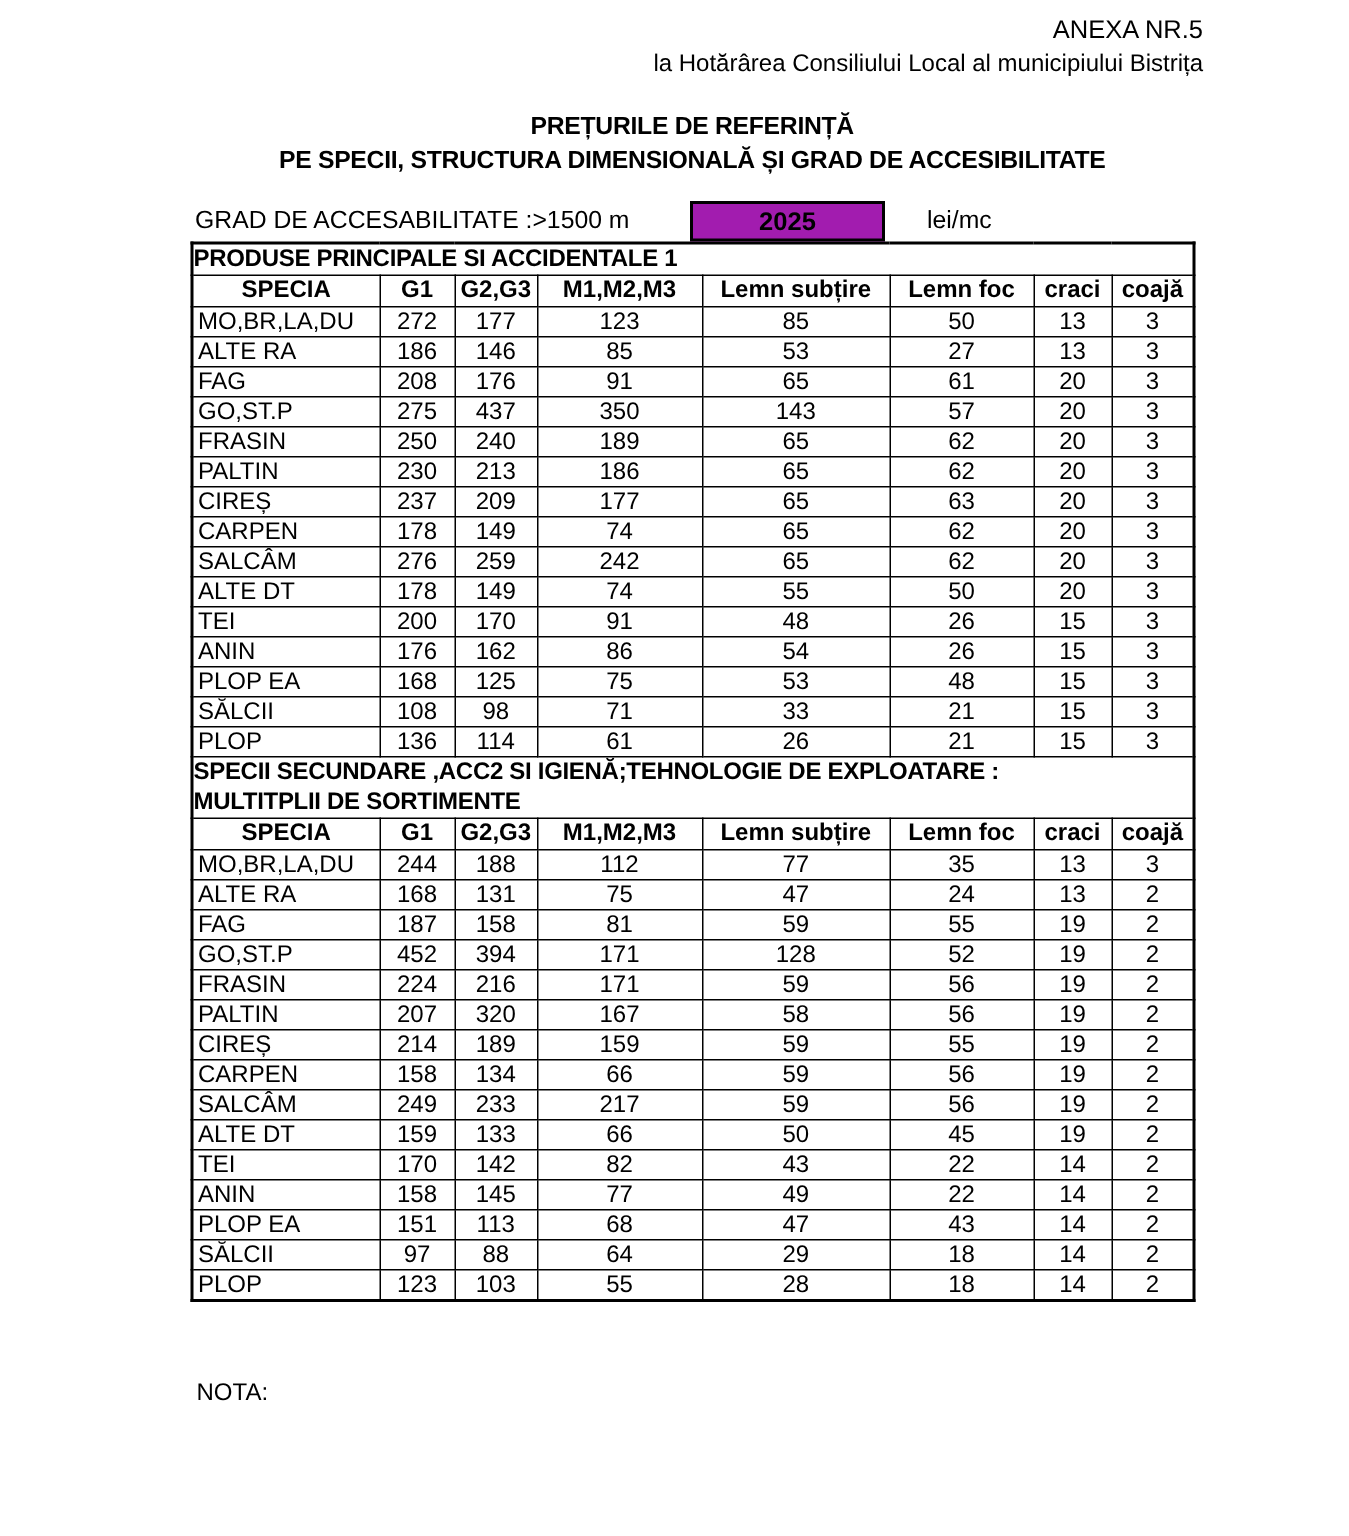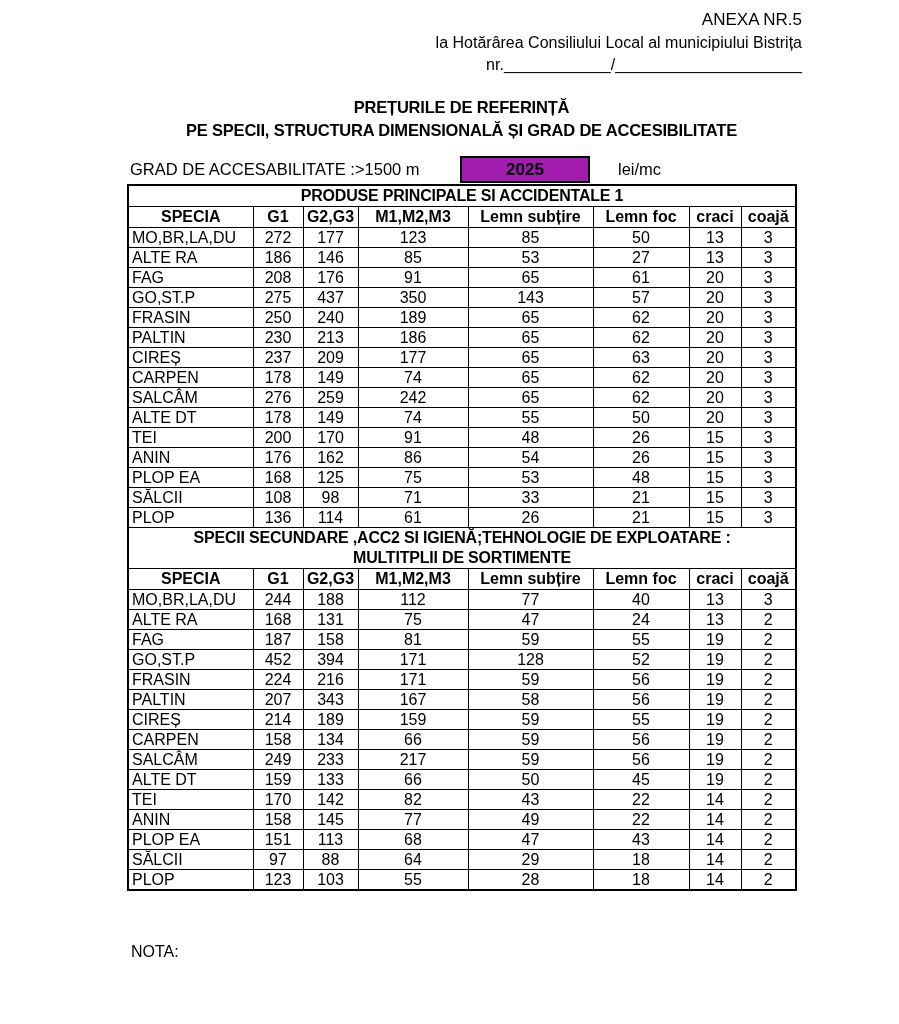--- a/index.html
+++ b/index.html
@@ -58,21 +58,20 @@
     font-size: 16px;
   }
   .main-table td, .main-table th {
     border: 1px solid #000;
     padding: 0;
     overflow: hidden;
     white-space: nowrap;
   }
   .section-title-cell {
     font-weight: bold;
-    text-align: center;
     font-size: 16px;
     height: 21px;
     line-height: 20px;
     letter-spacing: -0.2px;
   }
   .section-title-cell.two-line { height: 41px; }
   .section-title-cell.two-line div { line-height: 20px; }
   .col-header th {
     font-weight: bold;
     text-align: center;
@@ -100,21 +99,20 @@
   }
 </style>
 </head>
 <body>
 
 <div class="page">
 
   <div class="hdr">
     <div class="annex">ANEXA NR.5</div>
     <div>la Hotărârea Consiliului Local al municipiului Bistrița</div>
-    <div>nr.____________/_____________________</div>
   </div>
 
   <div class="title-block">
     <div>PREȚURILE DE REFERINȚĂ</div>
     <div>PE SPECII, STRUCTURA DIMENSIONALĂ ȘI GRAD DE ACCESIBILITATE</div>
   </div>
 
   <div class="grad-row">
     <span class="grad-label">GRAD DE ACCESABILITATE :&gt;1500 m</span>
     <span class="year-box">2025</span>
@@ -311,21 +309,21 @@
           <th>Lemn foc</th>
           <th>craci</th>
           <th>coajă</th>
         </tr>
         <tr>
           <td class="species">MO,BR,LA,DU</td>
           <td class="num">244</td>
           <td class="num">188</td>
           <td class="num">112</td>
           <td class="num">77</td>
-          <td class="num">40</td>
+          <td class="num">35</td>
           <td class="num">13</td>
           <td class="num">3</td>
         </tr>
         <tr>
           <td class="species">ALTE RA</td>
           <td class="num">168</td>
           <td class="num">131</td>
           <td class="num">75</td>
           <td class="num">47</td>
           <td class="num">24</td>
@@ -358,21 +356,21 @@
           <td class="num">216</td>
           <td class="num">171</td>
           <td class="num">59</td>
           <td class="num">56</td>
           <td class="num">19</td>
           <td class="num">2</td>
         </tr>
         <tr>
           <td class="species">PALTIN</td>
           <td class="num">207</td>
-          <td class="num">343</td>
+          <td class="num">320</td>
           <td class="num">167</td>
           <td class="num">58</td>
           <td class="num">56</td>
           <td class="num">19</td>
           <td class="num">2</td>
         </tr>
         <tr>
           <td class="species">CIREȘ</td>
           <td class="num">214</td>
           <td class="num">189</td>

